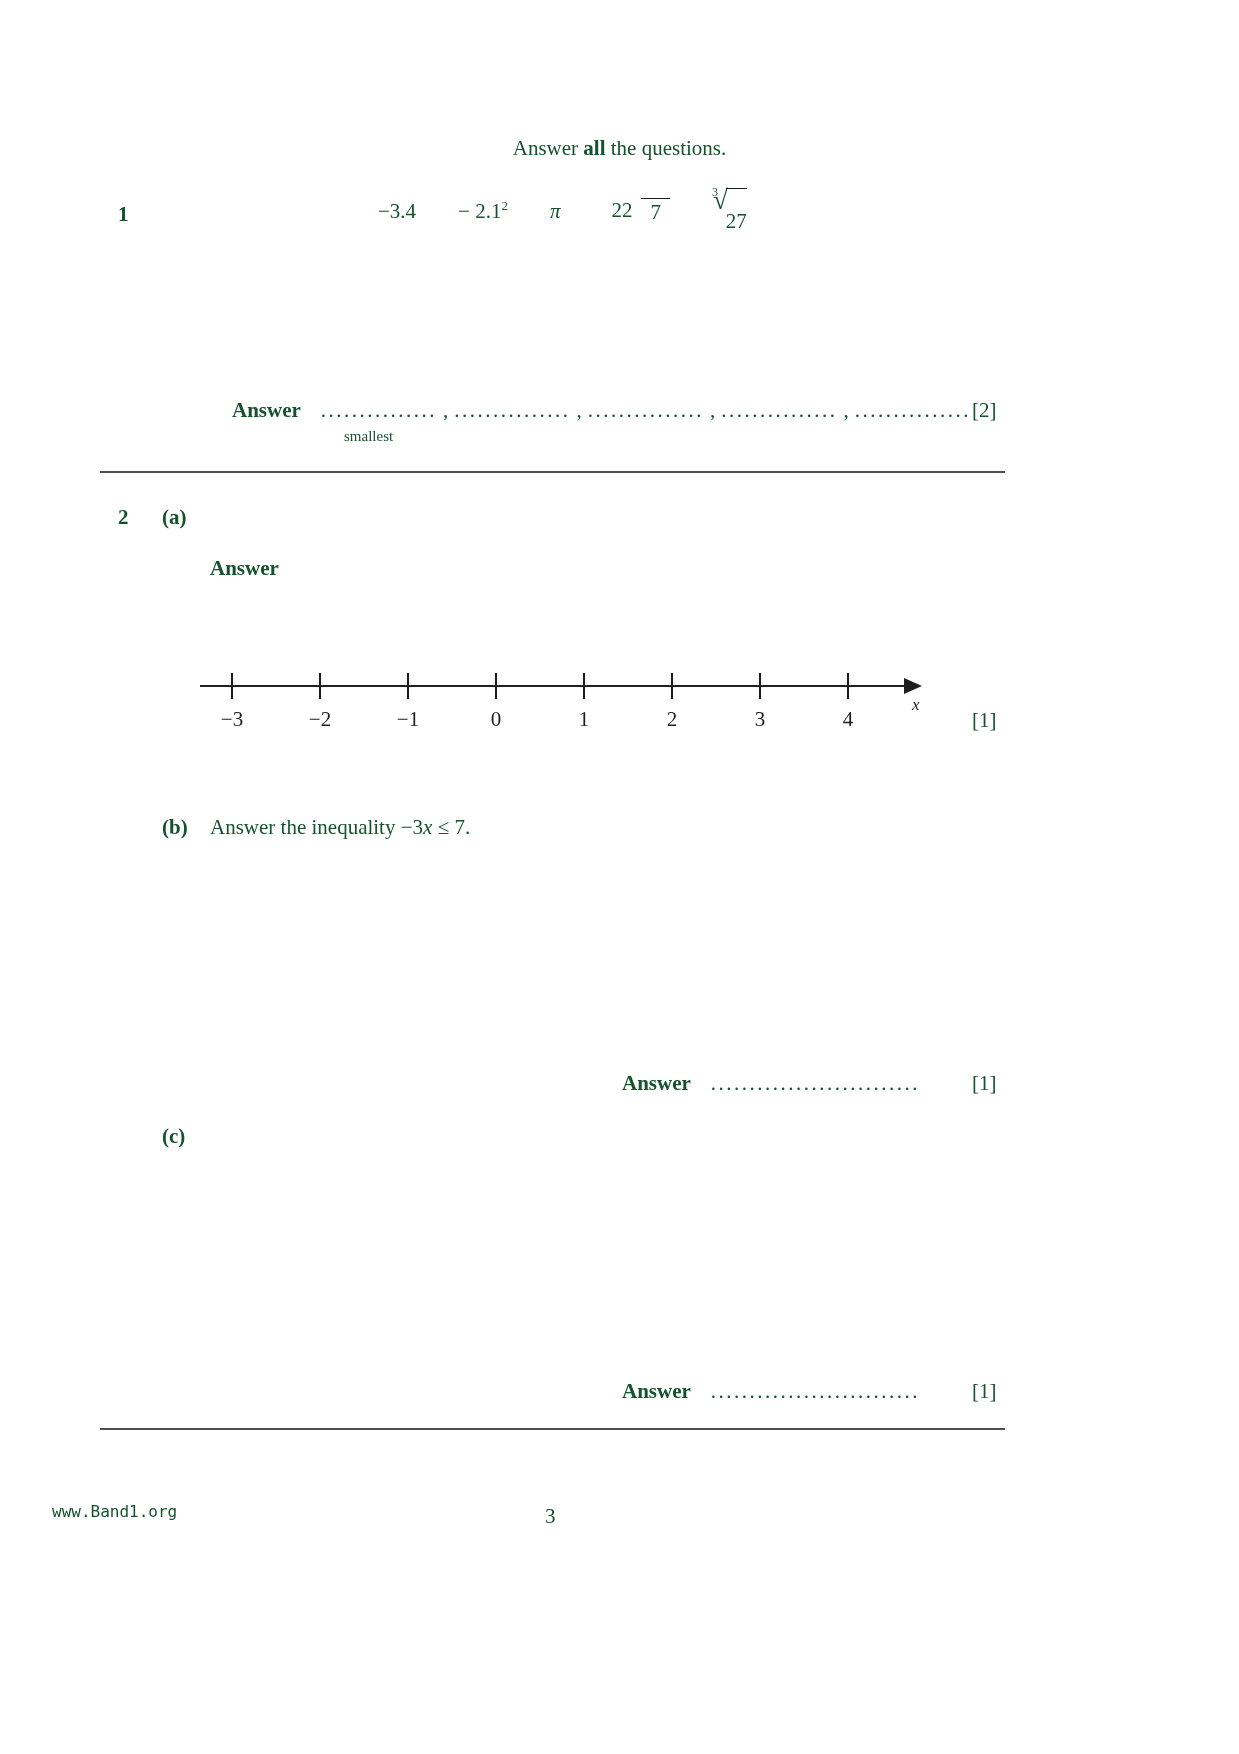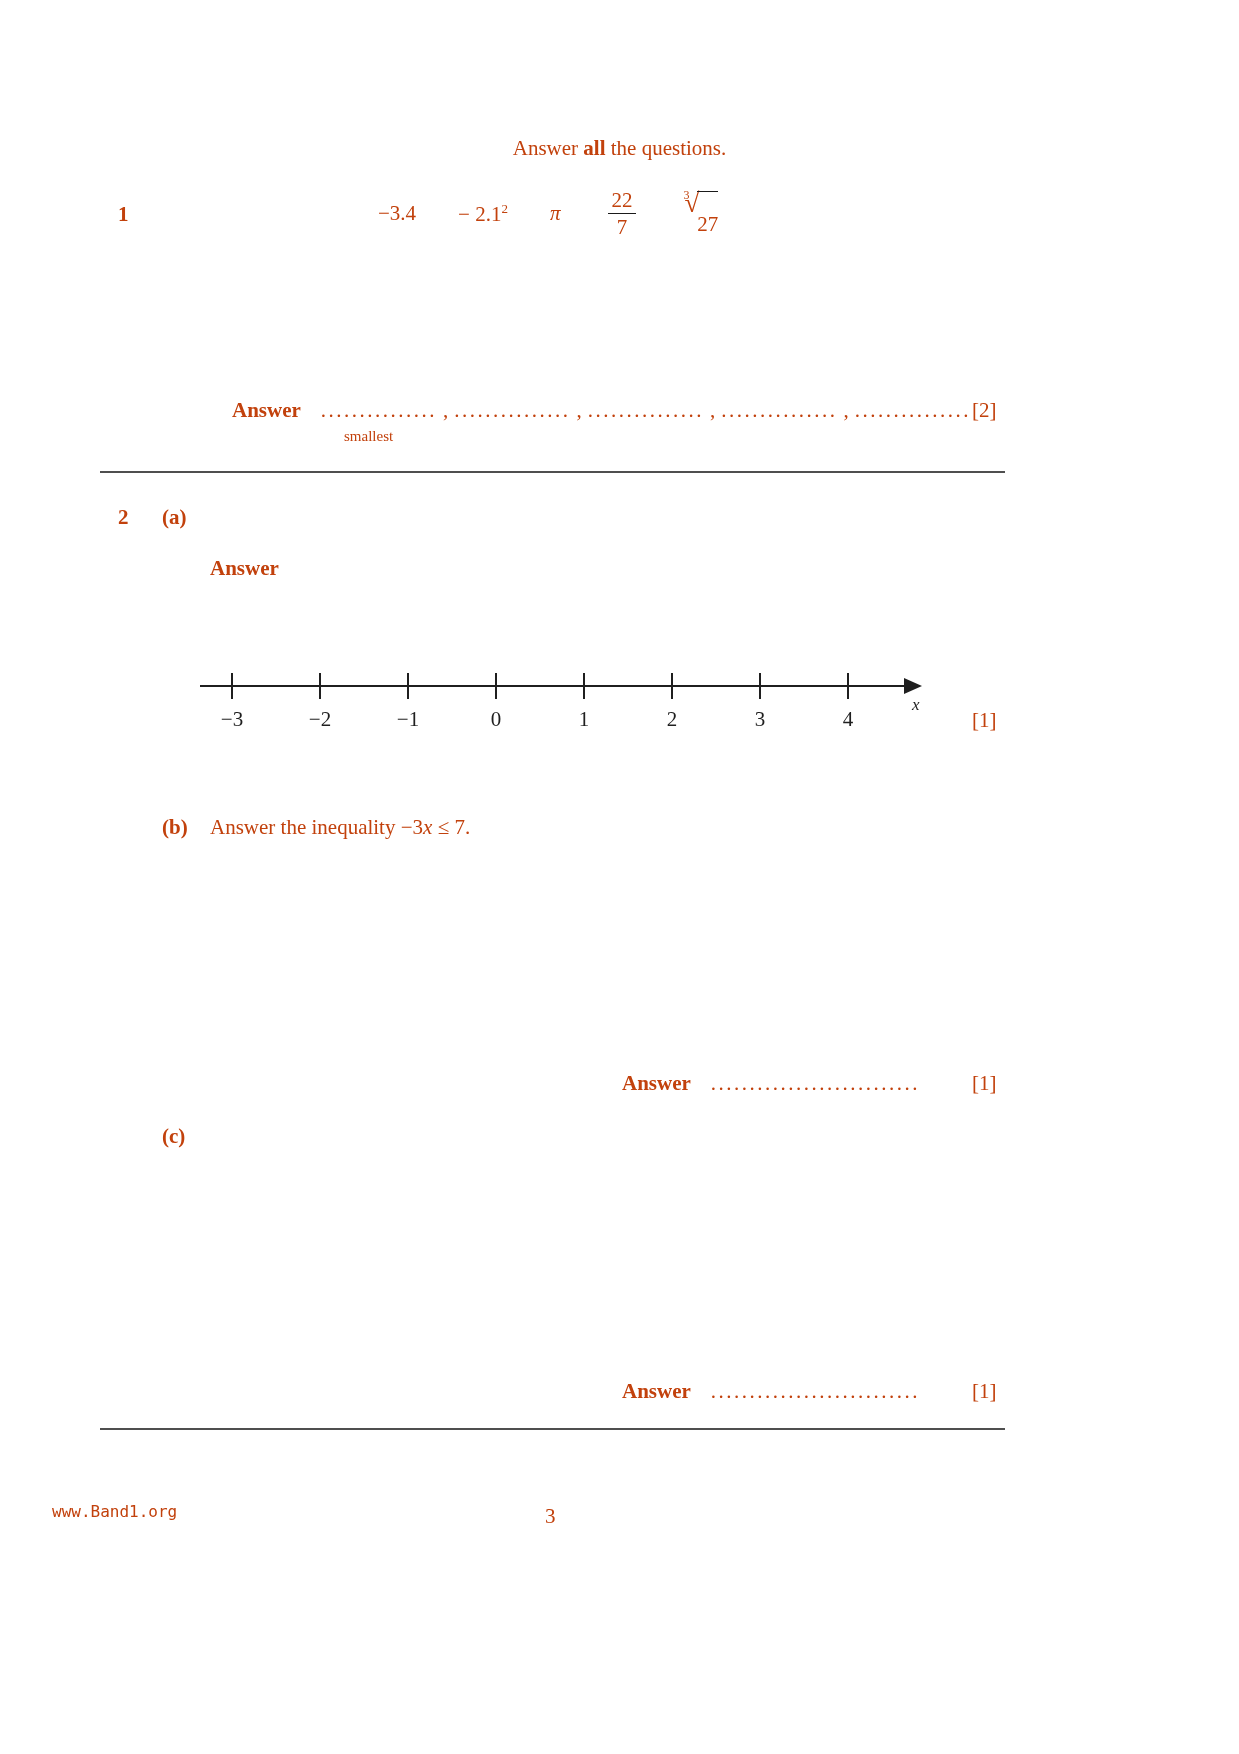--- a/index.html
+++ b/index.html
@@ -1,32 +1,32 @@
 <!DOCTYPE html>
 <html><head>
 <meta charset="utf-8">
 <style>
   html,body { margin:0; padding:0; background:#888; }
   .page {
     position:relative; width:1239px; height:1754px; margin:0 auto;
-    background:#ffffff; color:#c2410c;
+    background:#ffffff; color:#14532d;
     font-family:"Liberation Serif","DejaVu Serif",serif;
     font-size:21px; overflow:hidden;
   }
   .abs { position:absolute; }
   .bold { font-weight:bold; }
   .italic { font-style:italic; }
 
   .instruction { top:136px; left:0; right:0; text-align:center; }
 
   #q1-number { left:118px; top:202px; font-weight:bold; }
   .q1-values { left:378px; top:188px; display:flex; align-items:center; gap:42px; }
   .q1-values sup { font-size:13px; }
 
-  .frac { display:inline-flex; flex-direction:column; align-items:center; line-height:1.15; }
+  .frac { display:inline-flex; flex-direction:row; align-items:center; line-height:1.15; }
   .frac .den { border-top:1.6px solid #1a1a1a; padding:1px 9px 0; }
   .frac .num { padding:0 9px 1px; }
 
   .root { display:inline-flex; align-items:flex-start; }
   .root-idx { font-size:12px; margin-right:-5px; margin-top:-3px; }
   .radical { font-size:27px; line-height:0.95; }
   .radicand { border-top:1.7px solid #1a1a1a; padding-top:20px; margin-left:-2px;font-family:Liberation Serif, serif; }
 
   #q1-prompt { left:160px; top:246px; }
 

